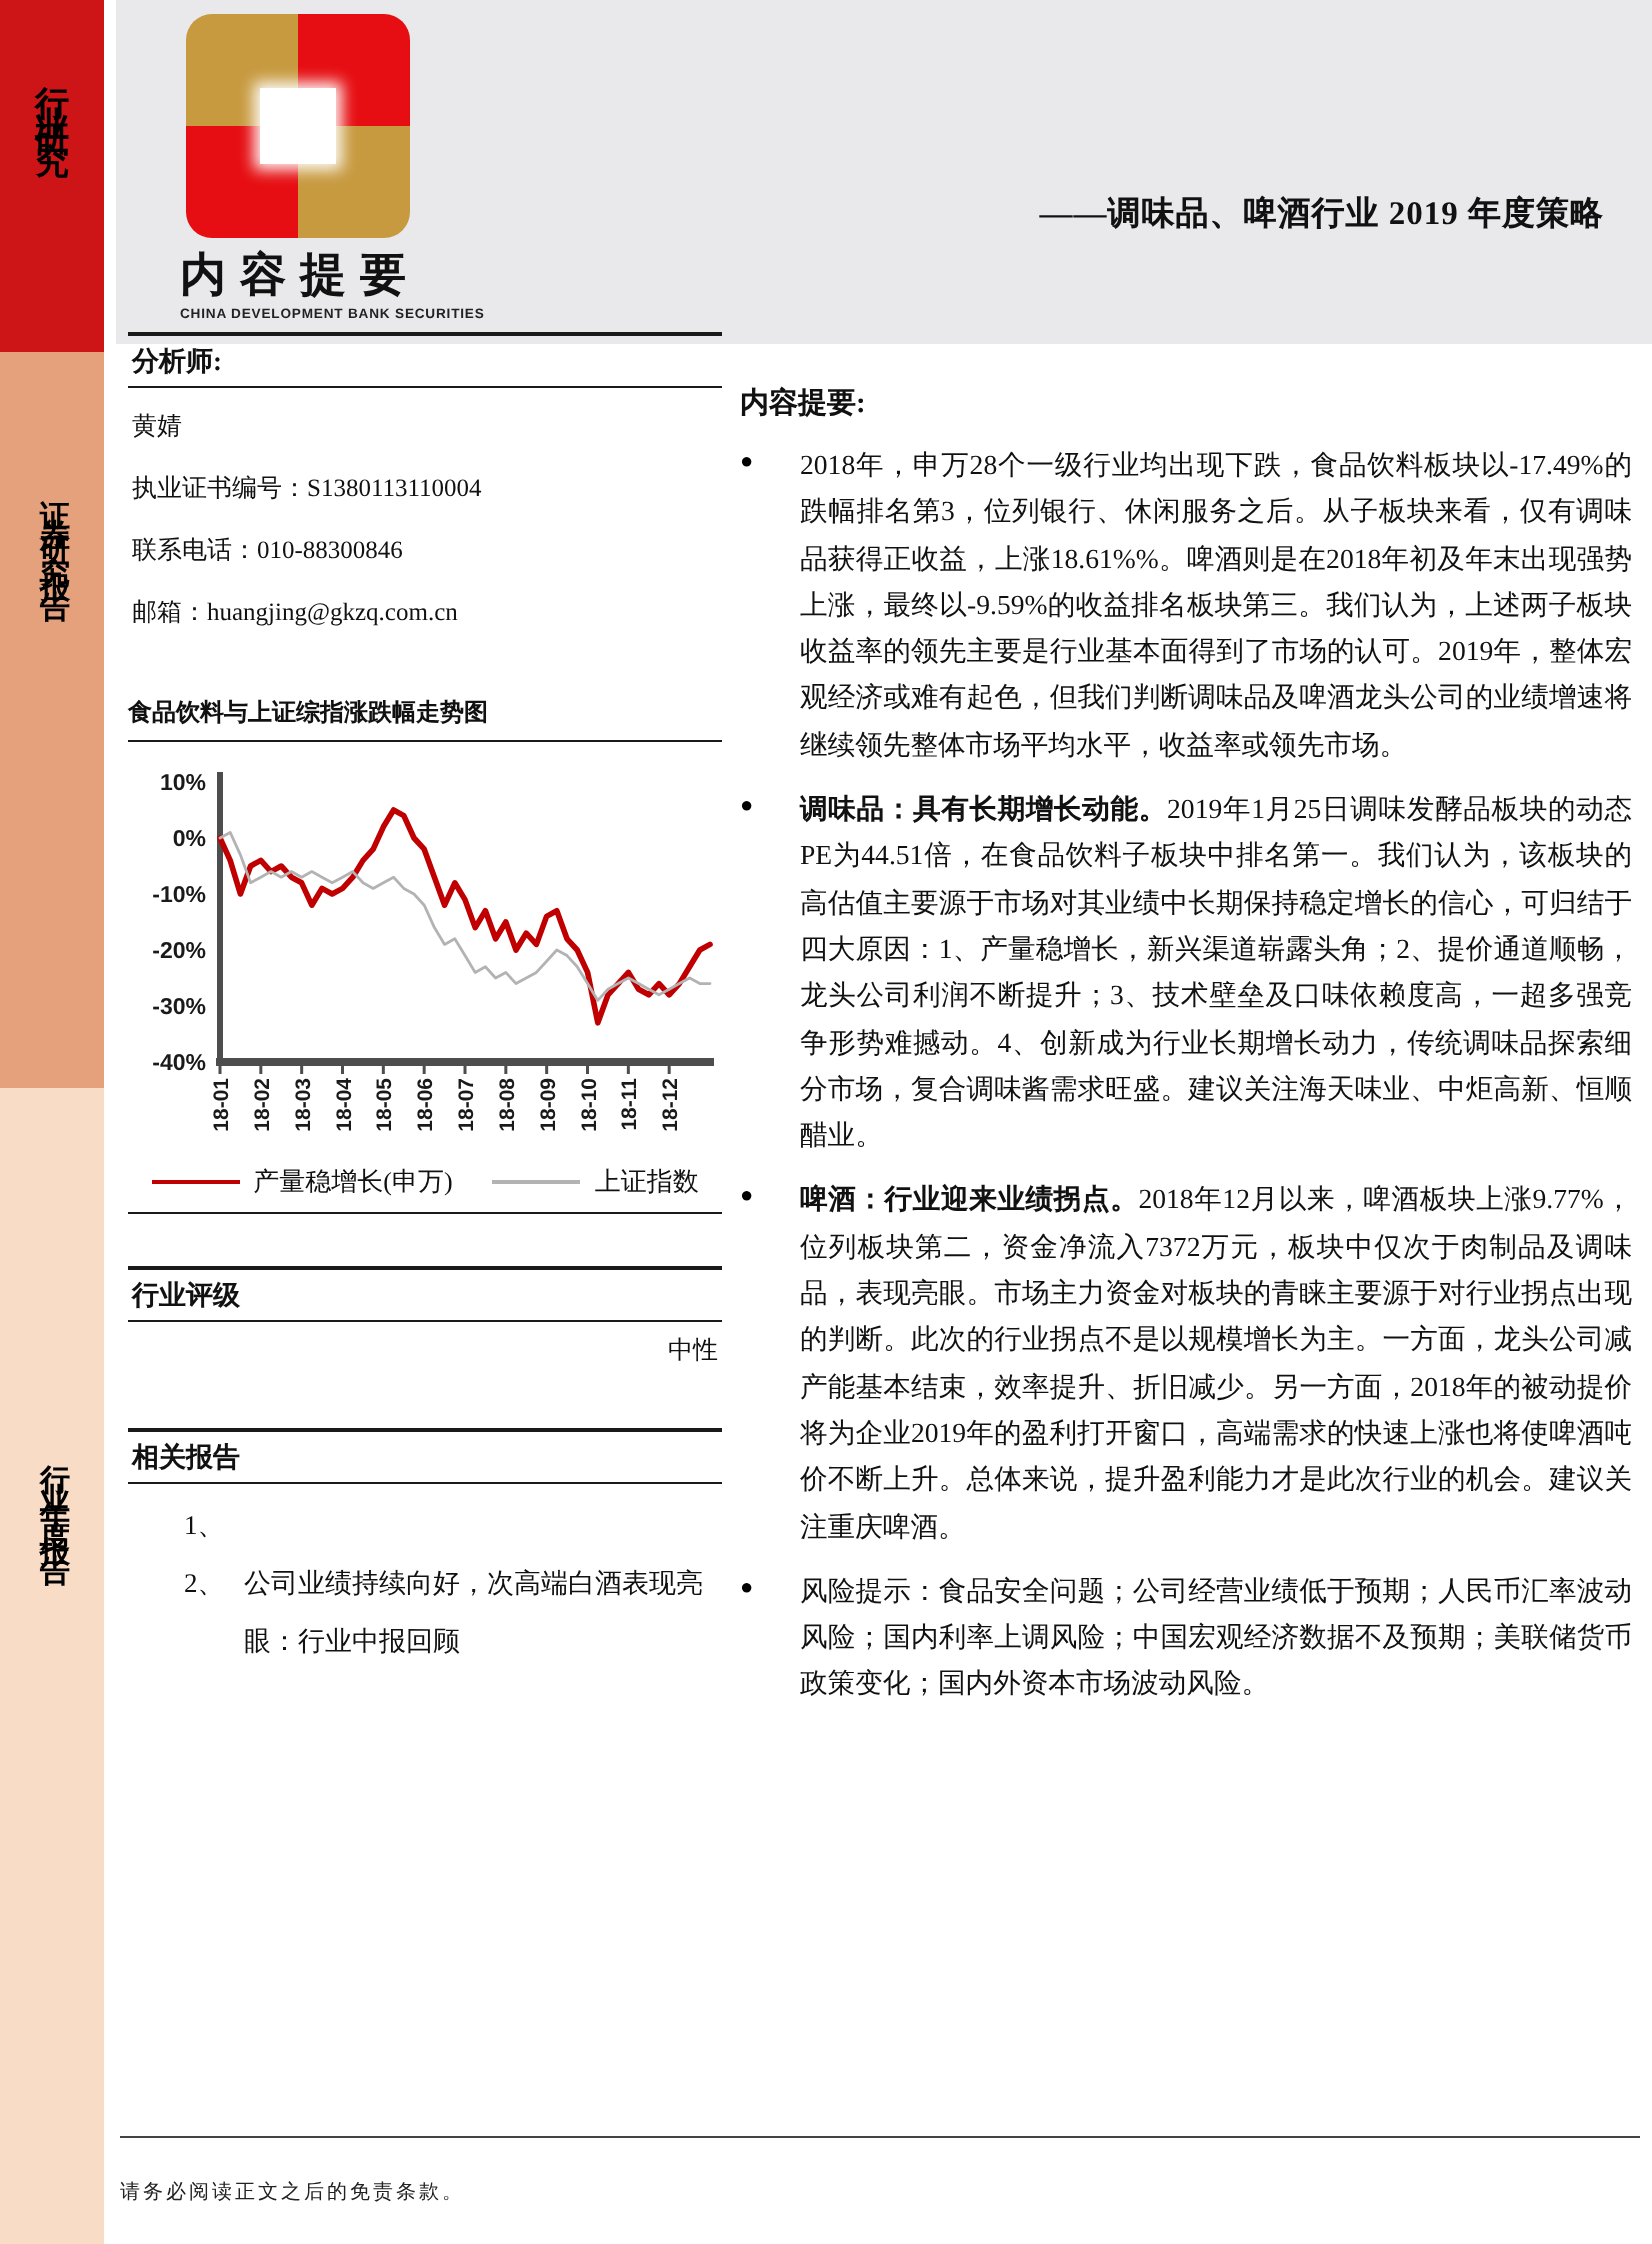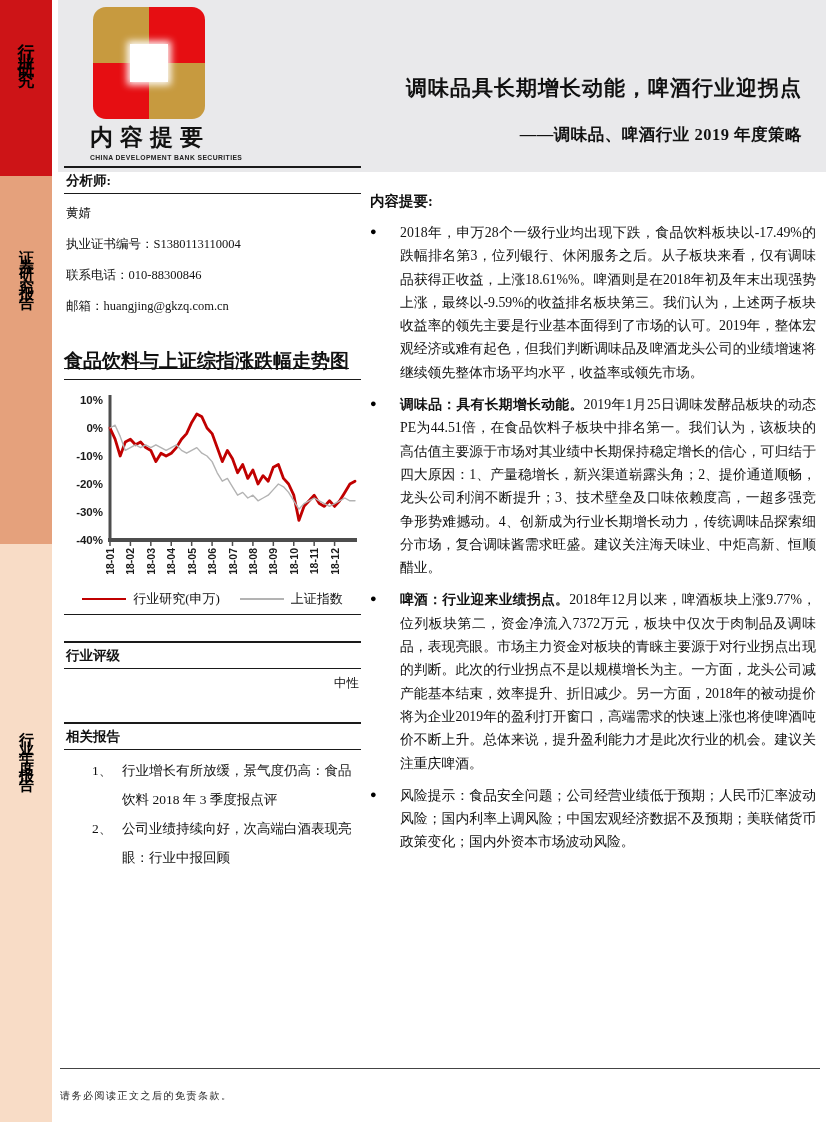--- a/index.html
+++ b/index.html
@@ -40,21 +40,21 @@
   .doc-title{font-size:21px;font-weight:700;letter-spacing:1px;}
   .doc-subtitle{font-size:16.5px;font-weight:700;margin-top:22px;letter-spacing:.5px;}
   
   .left-col{position:absolute;left:64px;top:166px;width:297px;}
   .panel-head{
     border-top:2px solid #1a1a1a;border-bottom:1px solid #1a1a1a;
     font-weight:700;font-size:13.5px;padding:4px 2px 3px 2px;
   }
   .analyst-lines{font-size:12.5px;line-height:31px;padding:4px 2px 0 2px;}
   .chart-panel{margin-top:24px;border-bottom:1px solid #1a1a1a;padding-bottom:6px;}
-  .chart-title{font-weight:700;font-size:19px;padding:2px 0 5px 0;border-bottom:1.5px solid #1a1a1a;text-decoration:underline;}
+  .chart-title{font-weight:700;font-size:12px;padding:2px 0 5px 0;border-bottom:1.5px solid #1a1a1a;}
   .chart-box{padding-top:8px;}
   .legend-row{display:flex;justify-content:center;align-items:center;gap:20px;margin-top:2px;}
   .legend-item{display:flex;align-items:center;gap:7px;font-size:13px;}
   .legend-swatch{display:inline-block;width:44px;}
   .rating-panel{margin-top:26px;}
   .rating-value{font-size:12.5px;padding:6px 2px;text-align:right;}
   .reports-panel{margin-top:24px;}
   .reports-list{padding:6px 0 0 0;font-size:13.5px;line-height:29px;}
   .report-item{display:flex;align-items:flex-start;padding-left:28px;}
   .report-num{flex:0 0 30px;}
@@ -95,21 +95,20 @@
       <div class="sq-tl"></div>
       <div class="sq-tr"></div>
       <div class="sq-bl"></div>
       <div class="sq-br"></div>
       <div class="logo-center"></div>
     </div>
     <div class="brand-name">内容提要</div>
     <div class="brand-sub">CHINA DEVELOPMENT BANK SECURITIES</div>
   </div>
   <div class="titles">
-    <div class="doc-title">调味品具长期增长动能，啤酒行业迎拐点</div>
     <div class="doc-subtitle">——调味品、啤酒行业 2019 年度策略</div>
   </div>
 </header>
 
 <section class="left-col">
 
   <div class="analyst-panel">
     <div class="panel-head">分析师:</div>
     <div class="analyst-lines" id="analyst-lines">
         <div>黄婧</div>
@@ -154,41 +153,40 @@
           <line x1="250.16666666666666" y1="154" x2="250.16666666666666" y2="158" stroke="#4d4d4d" stroke-width="1.5"></line>
           <text transform="translate(254.16666666666666,160) rotate(-90)" text-anchor="end" font-size="10.5" fill="#1a1a1a" font-weight="bold">18-11</text>
           <line x1="270.58333333333337" y1="154" x2="270.58333333333337" y2="158" stroke="#4d4d4d" stroke-width="1.5"></line>
           <text transform="translate(274.58333333333337,160) rotate(-90)" text-anchor="end" font-size="10.5" fill="#1a1a1a" font-weight="bold">18-12</text>
           <polyline points="46.0,40.0 51.1,51.2 56.2,68.0 61.3,54.0 66.4,51.2 71.5,56.8 76.6,54.0 81.7,59.6 86.8,62.4 91.9,73.6 97.0,65.2 102.1,68.0 107.3,65.2 112.4,59.6 117.5,51.2 122.6,45.6 127.7,34.4 132.8,26.0 137.9,28.8 143.0,40.0 148.1,45.6 153.2,59.6 158.3,73.6 163.4,62.4 168.5,70.8 173.6,84.8 178.7,76.4 183.8,90.4 188.9,82.0 194.0,96.0 199.1,87.6 204.2,93.2 209.3,79.2 214.4,76.4 219.5,90.4 224.6,96.0 229.8,107.2 234.9,132.4 240.0,118.4 245.1,112.8 250.2,107.2 255.3,115.6 260.4,118.4 265.5,112.8 270.6,118.4 275.7,112.8 280.8,104.4 285.9,96.0 291.0,93.2" fill="none" stroke="#c00000" stroke-width="2.8" stroke-linejoin="round" stroke-linecap="round"></polyline>
           <polyline points="46.0,40.0 51.1,37.2 56.2,48.4 61.3,62.4 66.4,59.6 71.5,56.8 76.6,59.6 81.7,56.8 86.8,59.6 91.9,56.8 97.0,59.6 102.1,62.4 107.3,59.6 112.4,56.8 117.5,62.4 122.6,65.2 127.7,62.4 132.8,59.6 137.9,65.2 143.0,68.0 148.1,73.6 153.2,84.8 158.3,93.2 163.4,90.4 168.5,98.8 173.6,107.2 178.7,104.4 183.8,110.0 188.9,107.2 194.0,112.8 199.1,110.0 204.2,107.2 209.3,101.6 214.4,96.0 219.5,98.8 224.6,104.4 229.8,112.8 234.9,121.2 240.0,115.6 245.1,112.8 250.2,110.0 255.3,112.8 260.4,115.6 265.5,118.4 270.6,115.6 275.7,112.8 280.8,110.0 285.9,112.8 291.0,112.8" fill="none" stroke="#b3b3b3" stroke-width="1.4" stroke-linejoin="round" stroke-linecap="round"></polyline>
         </svg>
       <div class="legend-row" id="legend-row">
           <span class="legend-item">
             <span class="legend-swatch" style="height: 2.8px; background: rgb(192, 0, 0);"></span>
-            <span>行业研究(申万)</span>
+            <span>产量稳增长(申万)</span>
           </span>
           <span class="legend-item">
             <span class="legend-swatch" style="height: 1.4px; background: rgb(179, 179, 179);"></span>
             <span>上证指数</span>
           </span>
         </div>
     </div>
   </div>
 
   <div class="rating-panel">
     <div class="panel-head">行业评级</div>
     <div class="rating-value">中性</div>
   </div>
 
   <div class="reports-panel">
     <div class="panel-head">相关报告</div>
     <div class="reports-list" id="reports-list">
         <div class="report-item">
           <span class="report-num">1、</span>
-          <span class="report-text">行业增长有所放缓，景气度仍高：食品饮料 2018 年 3 季度报点评</span>
         </div>
         <div class="report-item">
           <span class="report-num">2、</span>
           <span class="report-text">公司业绩持续向好，次高端白酒表现亮眼：行业中报回顾</span>
         </div>
       </div>
   </div>
 
 </section>
 

